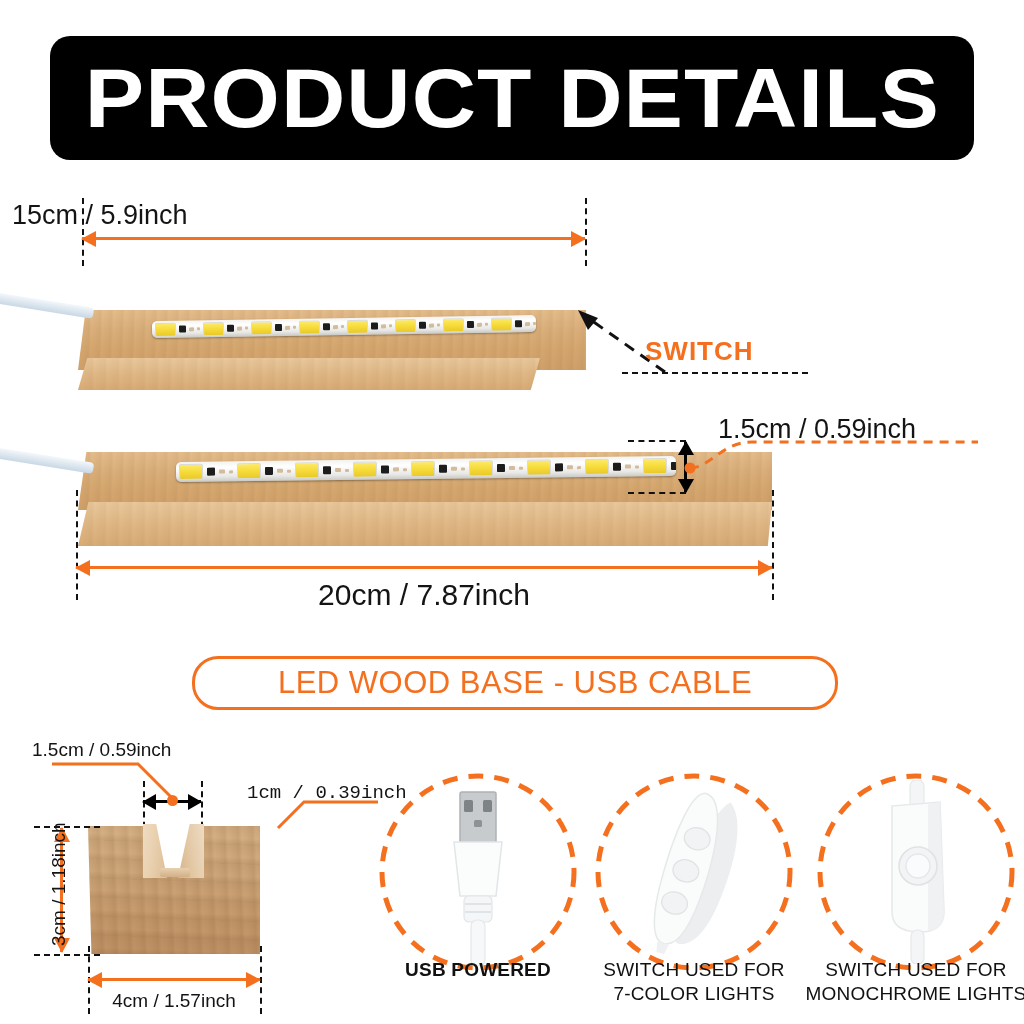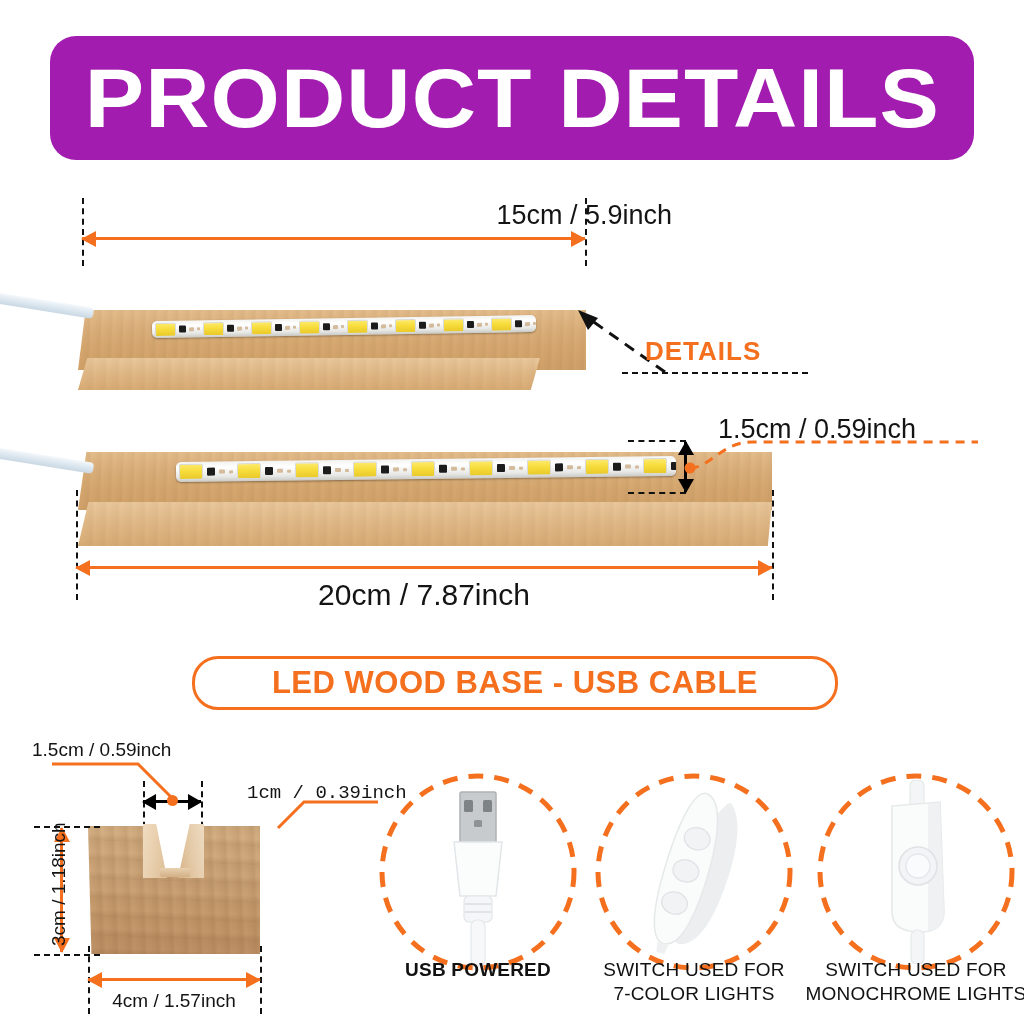--- a/index.html
+++ b/index.html
@@ -152,21 +152,21 @@
 
   
   #section-pill{
     left:192px;top:656px;width:640px;height:48px;
     border:3px solid #F4701F;
     border-radius:26px;
     display:flex;align-items:center;justify-content:center;
     background:#fff;
   }
   #section-pill-label{
-    font-size:31px;font-weight:bold;color:#F4701F;
+    font-size:31px;font-weight:normal;color:#F4701F;
     letter-spacing:0.5px;white-space:nowrap;
     transform:scaleX(1.0);
   }
 
   
   #through-label{
     font-size:26px;font-weight:bold;color:#F4701F;letter-spacing:1px;
     white-space:nowrap;
   }
 
@@ -191,28 +191,28 @@
   }
   .vert-label{
     transform:rotate(-90deg);
     transform-origin:left top;
     white-space:nowrap;
   }
 </style>
 </head>
 <body>
 
-<div class="abs" id="header-banner" style="background: #a21caf;">
+<div class="abs" id="header-banner" style="background: #000000; border-radius: 20px;">
   <div id="header-title">PRODUCT DETAILS</div>
 </div>
 
 <div class="abs vguide" style="left:82px;top:198px;height:68px;"></div>
 <div class="abs vguide" style="left:585px;top:198px;height:68px;"></div>
 
-<div class="abs dim-text" style="left:4px;top:200px;width:668px;text-align:right;">15cm / 5.9inch</div>
+<div class="abs dim-text" style="left:12px;top:200px;width:668px;text-align:left;">15cm / 5.9inch</div>
 
 <div class="abs arrow-h" style="left:82px;top:237px;width:503px;"></div>
 
 <div class="abs wood-top" style="left:84px;top:262px;width:500px;height:88px;
             clip-path:polygon(0% 0%, 100% 0%, 100% 100%, 2% 100%, 0% 62%);"></div>
 
 <div class="abs wood" style="left:78px;top:310px;width:508px;height:60px;
             clip-path:polygon(1.5% 0%, 100% 0%, 100% 100%, 0% 100%);"></div>
 
 <div class="abs wood-lip" style="left:78px;top:358px;width:462px;height:32px;
@@ -256,21 +256,21 @@
   </div>
 </div>
 
 <div class="abs cable" style="left:-6px;top:300px;width:100px;height:11px;transform:rotate(9deg);"></div>
 
 <svg class="abs" style="left:560px;top:300px;width:110px;height:80px;overflow:visible;">
   <line x1="105" y1="72" x2="28" y2="18" stroke="#111" stroke-width="3" stroke-dasharray="11 8"></line>
   <polygon points="18,10 38,18 28,30" fill="#111"></polygon>
 </svg>
 <div class="abs hguide" style="left:622px;top:372px;width:186px;"></div>
-<div class="abs" id="through-label" style="left:645px;top:336px;">DETAILS</div>
+<div class="abs" id="through-label" style="left:645px;top:336px;">SWITCH</div>
 
 <div class="abs wood-top" style="left:86px;top:396px;width:660px;height:60px;
             clip-path:polygon(0% 0%, 100% 0%, 100% 100%, 1.6% 100%, 0% 58%);"></div>
 <div class="abs wood" style="left:78px;top:452px;width:694px;height:58px;
             clip-path:polygon(1.2% 0%, 100% 0%, 100% 100%, 0% 100%);"></div>
 <div class="abs wood-lip" style="left:78px;top:502px;width:694px;height:44px;
             clip-path:polygon(1.5% 0%, 100% 0%, 99.4% 100%, 0% 100%);"></div>
 
 <div class="abs led-strip" style="left:176px;top:459px;width:494px;height:20px;transform:rotate(-0.7deg);">
   <div class="led-cell" style="gap:4px;">

